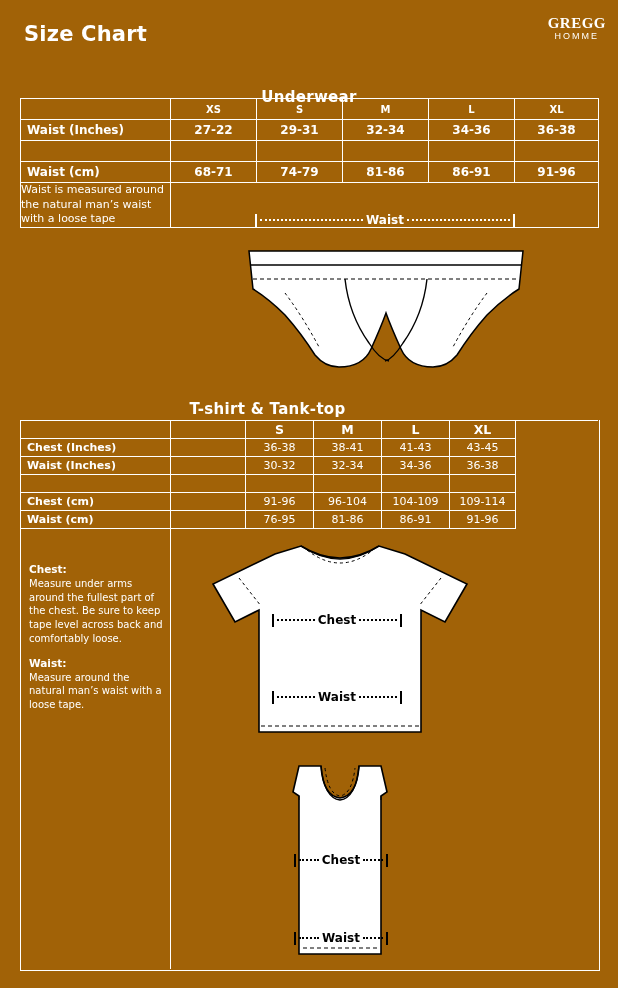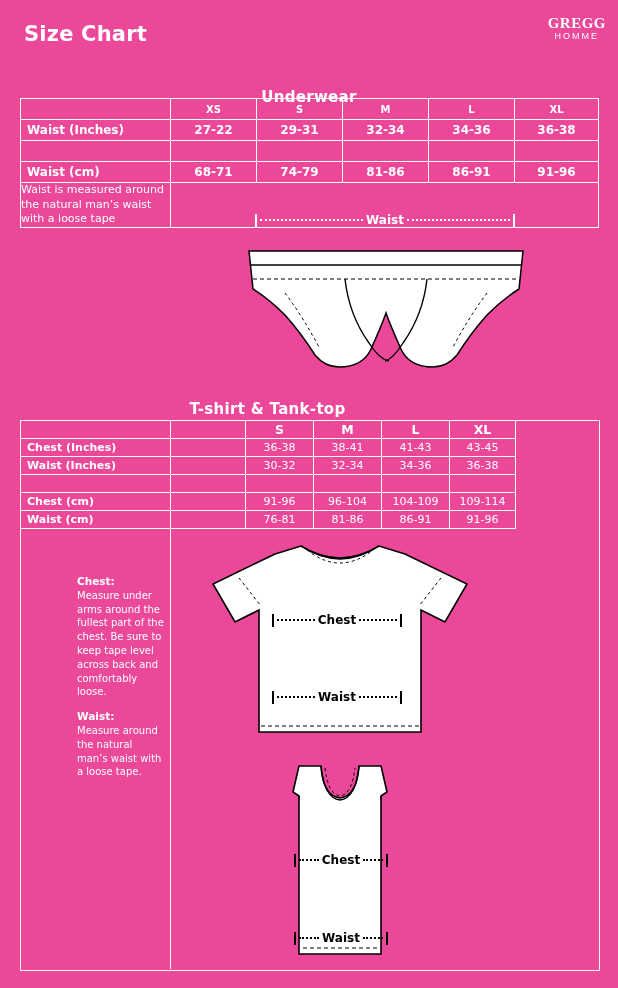--- a/index.html
+++ b/index.html
@@ -12,21 +12,21 @@
     height: 988px;
     position: relative;
     font-family: "DejaVu Sans", sans-serif;
     color: #ffffff;
     overflow: hidden;
   }
   .page {
     position: relative;
     width: 618px;
     height: 988px;
-    background: #ec4899;
+    background: #a16207;
   }
 
   
   .header {
     position: absolute;
     top: 12px; left: 0; right: 0;
     height: 58px;
   }
   .title {
     position: absolute;
@@ -154,22 +154,21 @@
     top: 420px;
     width: 495px;
   }
   #tee-table td { height: 15px; font-size: 11px; }
   #tee-table .hdr { font-size: 12.5px; }
   #tee-table td.lbl { font-size: 11px; }
   .note2 {
     text-align: left;
     font-size: 10px;
     line-height: 1.38;
-    padding: 46px 6px 0 8px;
-    margin-left: 48px;
+    padding: 34px 6px 0 8px;
   }
   .note2 b { font-size: 10.5px; }
   .note2 .gap { display: block; height: 10px; }
 
   
   .meas {
     display: flex;
     align-items: center;
     justify-content: center;
     gap: 3px;
@@ -374,21 +373,21 @@
         <td class="lbl">Chest (cm)</td>
         <td class="blankcell"></td>
         <td>91-96</td>
         <td>96-104</td>
         <td>104-109</td>
         <td>109-114</td>
       </tr>
       <tr>
         <td class="lbl">Waist (cm)</td>
         <td class="blankcell"></td>
-        <td>76-81</td>
+        <td>76-95</td>
         <td>81-86</td>
         <td>86-91</td>
         <td>91-96</td>
       </tr>
     </tbody>
   </table>
 
   <div style="position:absolute; left:21px; top:528px; width:149px; height:441px; border-right:1px solid #ffffff;">
     <div class="note2">
       <b>Chest:</b><br>

